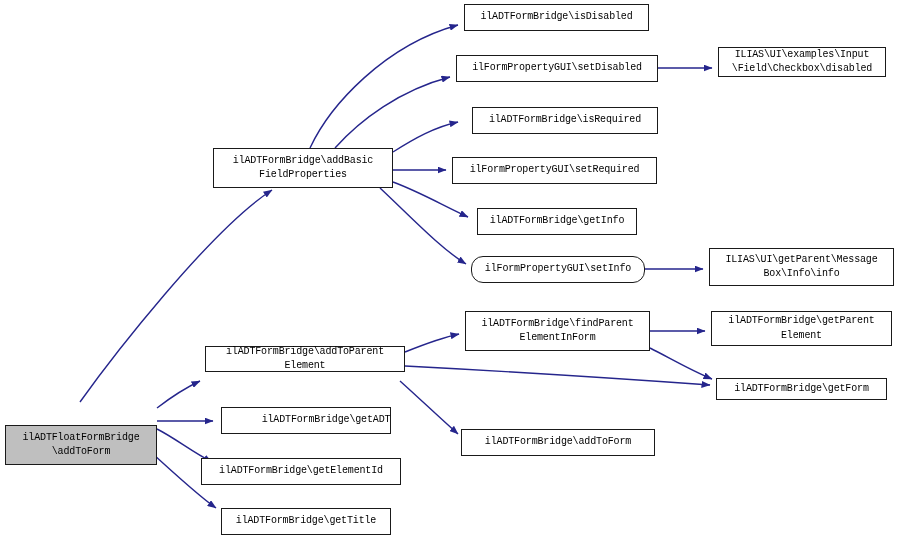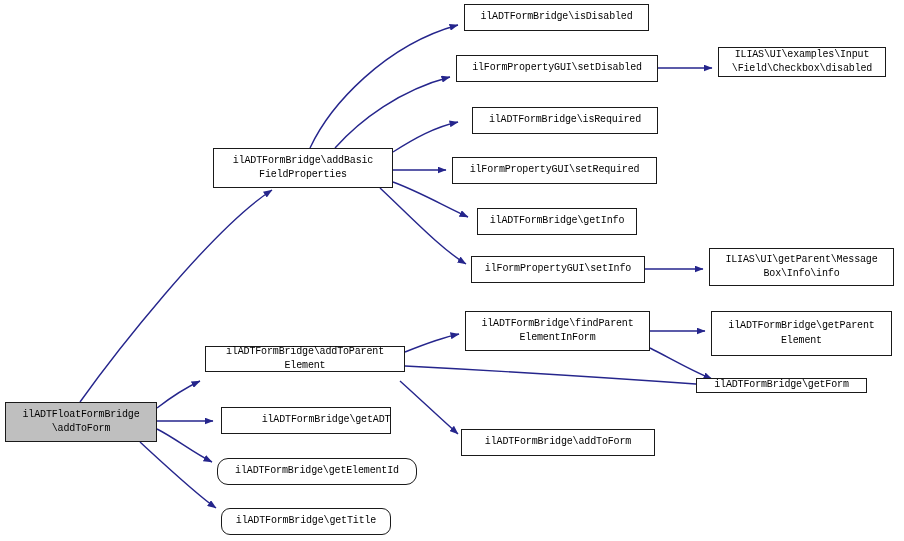--- a/index.html
+++ b/index.html
@@ -33,20 +33,21 @@
     line-height: 14.5px;
     display: flex;
     align-items: center;
     justify-content: center;
     text-align: center;
     white-space: pre-line;
     letter-spacing: -0.15px;
   }
   .node.highlight {
     background: #bfbfbf;
+    margin-top: 23px;
   }
 </style>
 </head>
 <body>
 
 <div id="canvas">
   <svg class="edges" viewBox="0 0 904 541" xmlns="http://www.w3.org/2000/svg">
     <defs>
       <marker id="arrowhead" markerWidth="9" markerHeight="7" refX="8.5" refY="3.5" orient="auto" markerUnits="userSpaceOnUse">
         <polygon points="0 0, 9 3.5, 0 7" fill="#25258c"></polygon>
@@ -78,28 +79,28 @@
 \addToForm</div>
       <div class="node" style="left: 213px; top: 148px; width: 180px; height: 40px;">ilADTFormBridge\addBasic
 FieldProperties</div>
       <div class="node" style="left: 464px; top: 4px; width: 185px; height: 27px;">ilADTFormBridge\isDisabled</div>
       <div class="node" style="left: 456px; top: 55px; width: 202px; height: 27px; text-align: center;">ilFormPropertyGUI\setDisabled</div>
       <div class="node" style="left: 718px; top: 47px; width: 168px; height: 30px;">ILIAS\UI\examples\Input
 \Field\Checkbox\disabled</div>
       <div class="node" style="left: 472px; top: 107px; width: 186px; height: 27px;">ilADTFormBridge\isRequired</div>
       <div class="node" style="left: 452px; top: 157px; width: 205px; height: 27px; text-align: center;">ilFormPropertyGUI\setRequired</div>
       <div class="node" style="left: 449px; top: 208px; width: 160px; height: 27px; margin-left: 28px;">ilADTFormBridge\getInfo</div>
-      <div class="node" style="left: 471px; top: 256px; width: 174px; height: 27px;">ilFormPropertyGUI\setInfo</div>
+      <div class="node" style="left: 471px; top: 256px; width: 174px; height: 27px; border-radius: 12px;">ilFormPropertyGUI\setInfo</div>
       <div class="node" style="left: 709px; top: 248px; width: 185px; height: 38px;">ILIAS\UI\getParent\Message
 Box\Info\info</div>
       <div class="node" style="left: 205px; top: 346px; width: 200px; height: 26px;">ilADTFormBridge\addToParent
 Element</div>
       <div class="node" style="left: 465px; top: 311px; width: 185px; height: 40px;">ilADTFormBridge\findParent
 ElementInForm</div>
-      <div class="node" style="left: 711px; top: 311px; width: 181px; height: 45px;">ilADTFormBridge\getParent
+      <div class="node" style="left: 711px; top: 311px; width: 181px; height: 35px;">ilADTFormBridge\getParent
 Element</div>
-      <div class="node" style="left: 696px; top: 378px; width: 171px; height: 15px;">ilADTFormBridge\getForm</div>
+      <div class="node" style="left: 716px; top: 378px; width: 171px; height: 22px;">ilADTFormBridge\getForm</div>
       <div class="node" style="left: 221px; top: 407px; width: 170px; height: 27px; padding-left: 40px;">ilADTFormBridge\getADT</div>
       <div class="node" style="left: 461px; top: 429px; width: 194px; height: 27px;">ilADTFormBridge\addToForm</div>
-      <div class="node" style="left: 217px; top: 458px; width: 200px; height: 27px; border-radius: 11px;">ilADTFormBridge\getElementId</div>
-      <div class="node" style="left: 221px; top: 508px; width: 170px; height: 27px; border-radius: 9px;">ilADTFormBridge\getTitle</div>
+      <div class="node" style="left: 201px; top: 458px; width: 200px; height: 27px;">ilADTFormBridge\getElementId</div>
+      <div class="node" style="left: 221px; top: 508px; width: 170px; height: 27px;">ilADTFormBridge\getTitle</div>
     </div>
 </div>
 
 </body></html>

